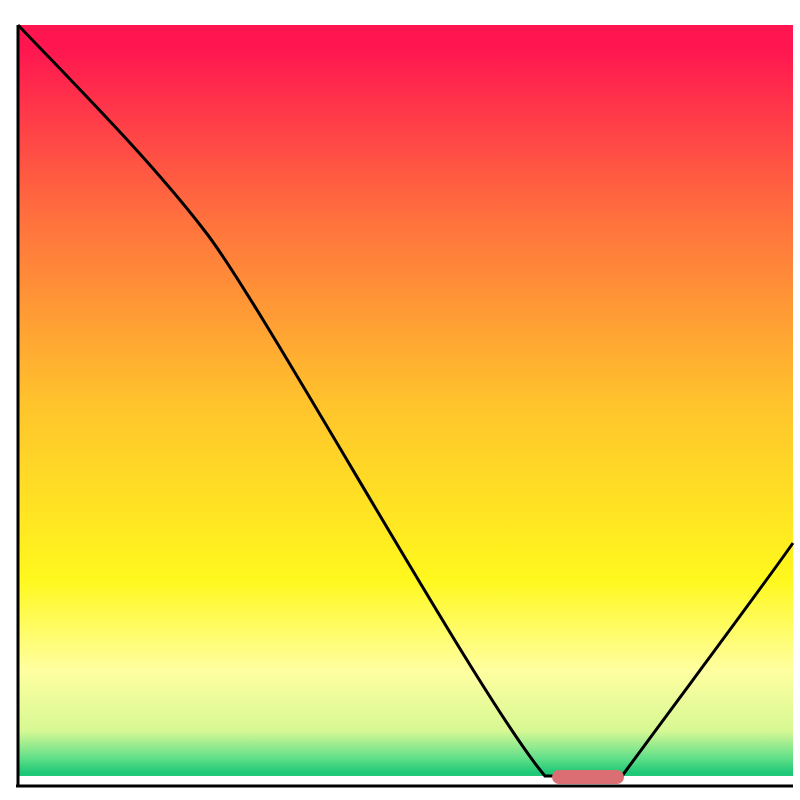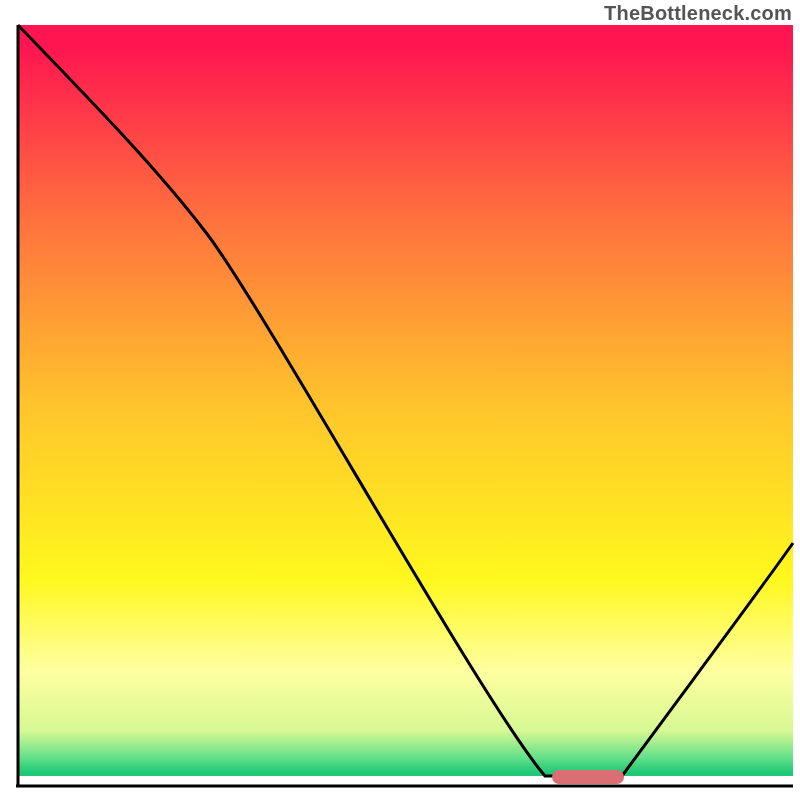--- a/index.html
+++ b/index.html
@@ -26,21 +26,20 @@
   }
   svg {
     display: block;
   }
 </style>
 </head>
 <body>
 
 <div class="chart-wrap">
 
-  <div class="watermark">TheBottleneck.com</div>
 
   <svg width="800" height="800" viewBox="0 0 800 800">
     <defs>
       <linearGradient id="bg-grad" x1="0" y1="0" x2="0" y2="1">
         <stop offset="3%" stop-color="#ff1650"></stop>
         <stop offset="25%" stop-color="#ff6f3e"></stop>
         <stop offset="50%" stop-color="#ffc42c"></stop>
         <stop offset="73%" stop-color="#fff81d"></stop>
         <stop offset="85%" stop-color="#ffffa0"></stop>
         <stop offset="93%" stop-color="#d7f894"></stop>

